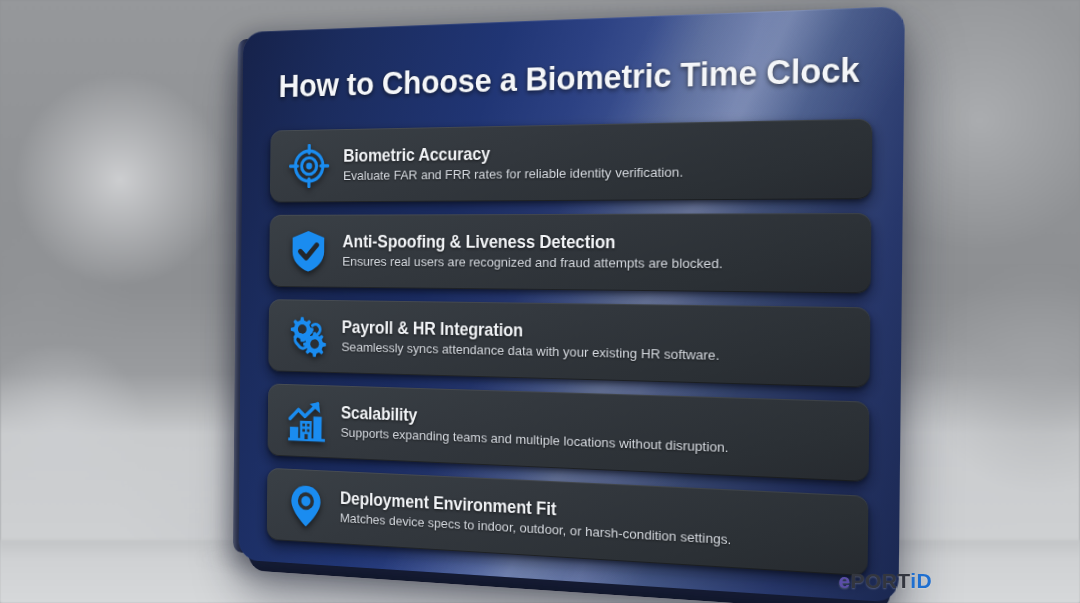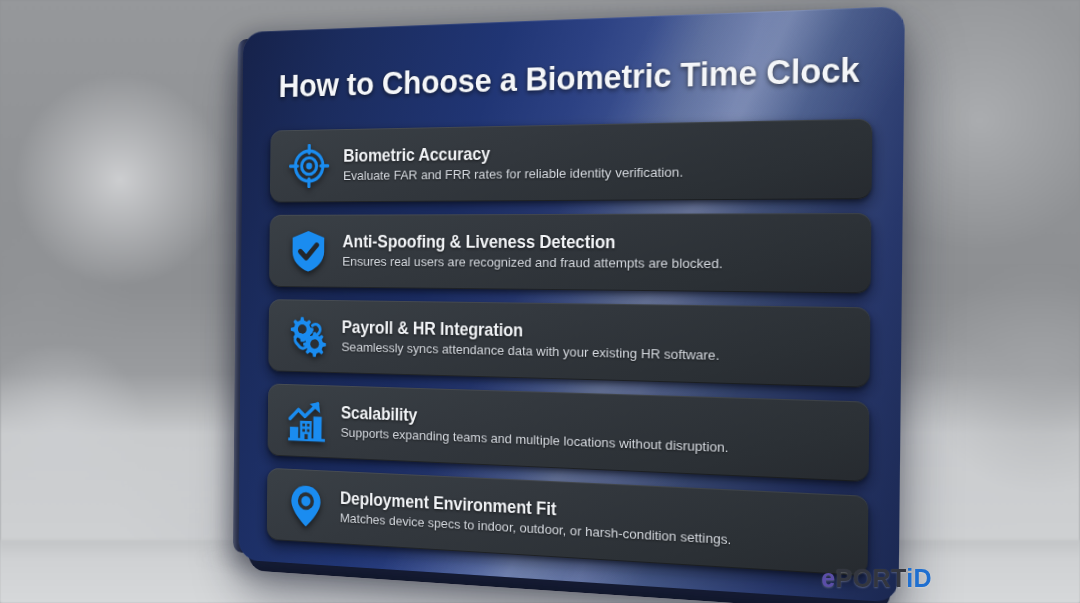--- a/index.html
+++ b/index.html
@@ -134,21 +134,21 @@
   }
   .card-desc {
     color:#d9dde3; font-size:13.6px; font-weight:normal;
     white-space:nowrap; line-height:1.35;
     text-shadow:0 1px 2px rgba(0,0,0,.55);
   }
 
   
   #logo {
     position:absolute; right:148px; bottom:10px;
-    font-size:25px; font-weight:bold; letter-spacing:.4px;
+    font-size:21px; font-weight:bold; letter-spacing:.4px;
     filter:blur(.35px);
     text-shadow:0 1px 2px rgba(255,255,255,.25);
   }
   #logo .e   { color:#5b4ea8; }
   #logo .port{ color:#33363f; }
   #logo .i   { color:#1f6fd0; }
   #logo .d   { color:#1f6fd0; }
 </style>
 </head>
 <body>

